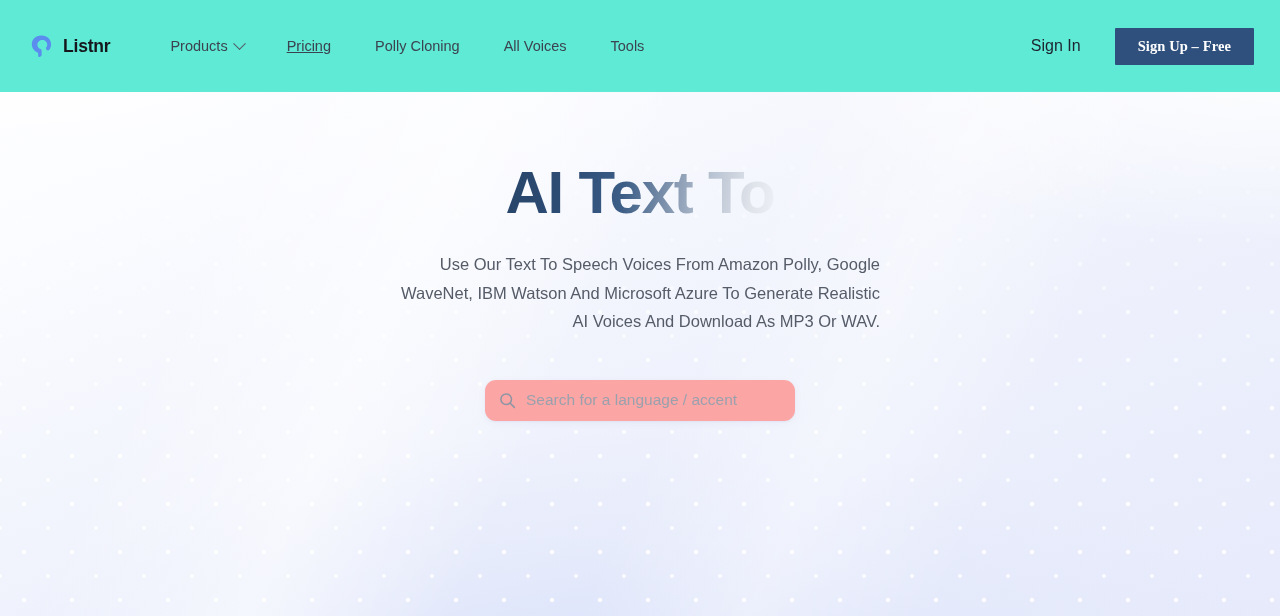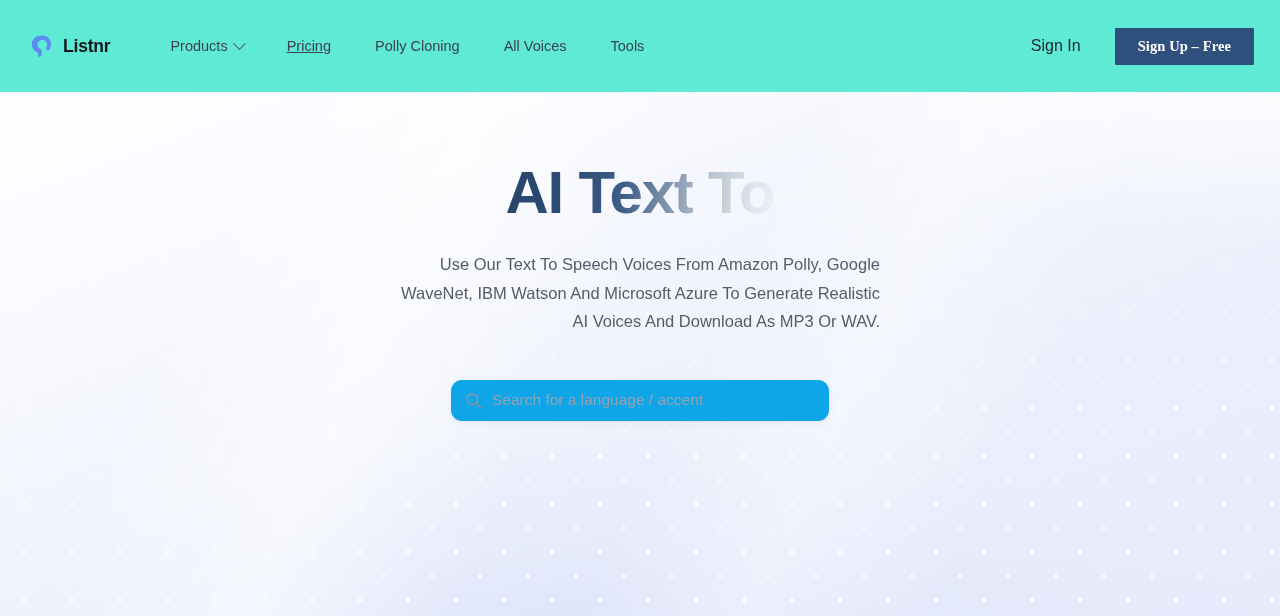--- a/index.html
+++ b/index.html
@@ -156,23 +156,23 @@
     margin-top:22px;
     width:480px;
     text-align:right;
     font-size:16.5px;
     line-height:28.5px;
     color:#555c68;
   }
 
   .search-wrap {
     margin-top:44px;
-    width:378px;
+    width:310px;
     height:41px;
-    background:#0ea5e9;
+    background:#fca5a5;
     border-radius:11px;
     display:flex;
     align-items:center;
     padding:0 14px;
     box-shadow:0 1px 2px rgba(40,60,110,0.05), 0 2px 10px rgba(40,60,110,0.045);
     cursor:text;
   }
   .search-icon { flex:0 0 auto; display:block; margin-right:10px; }
   .search-input {
     flex:1 1 auto;

